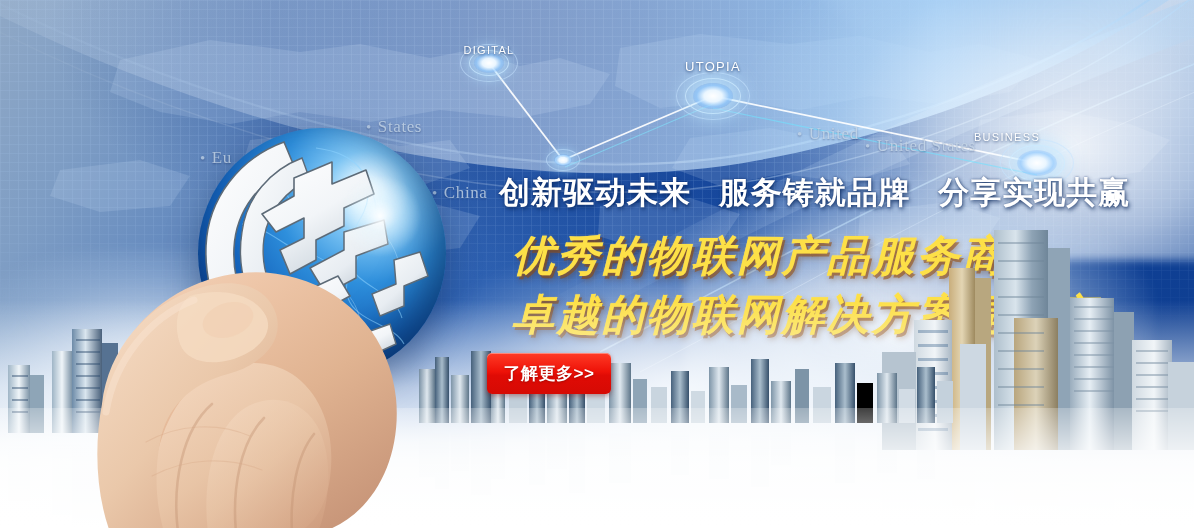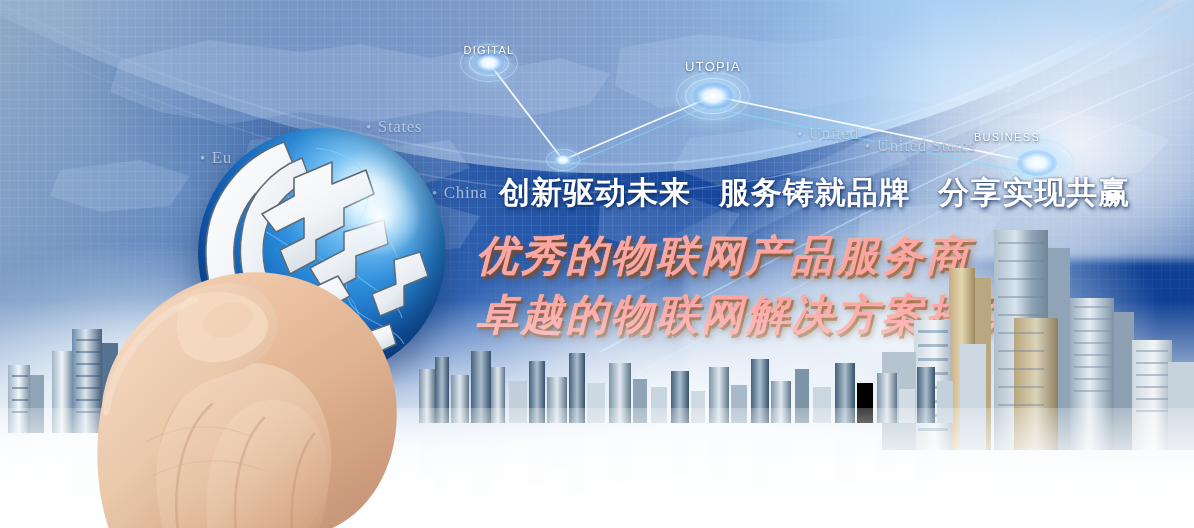--- a/index.html
+++ b/index.html
@@ -133,22 +133,23 @@
   .headline { position:absolute; left:479px; top:172px; white-space:nowrap;
     font-size:31px; font-weight:bold; color:#ffffff; letter-spacing:1px;
     text-shadow:1px 2px 4px rgba(4,32,84,.80), 0 0 2px rgba(10,40,100,.6);
     font-family:"Liberation Sans", sans-serif;padding-left:20px; }
   .headline .seg { margin-right:18px; }
   .headline .seg:last-child { margin-right:0; }
 
   .gold { position:absolute; white-space:nowrap;
     font-family:Liberation Serif, serif;
     font-weight:bold; font-style:italic; letter-spacing:3px;
-    color:#fca5a5;
+    color:#fde047;
     text-shadow:2px 3px 0 rgba(150,72,6,.55), 3px 4px 6px rgba(110,52,4,.45), 0 0 1px rgba(255,236,140,.9);
+    margin-left:36px;
   }
   .gold-1 { left:476px; top:228px; font-size:42px; }
   .gold-2 { left:476px; top:287px; font-size:42px; }
 
   .cta { position:absolute; left:487px; top:353px; width:124px; height:41px;
     border-radius:5px; border:none; cursor:pointer;
     background:linear-gradient(to bottom,#ff3b26 0%, #ee1208 45%, #e00b05 55%, #d60a04 100%);
     box-shadow:0 2px 5px rgba(120,10,4,.40), inset 0 1px 0 rgba(255,175,165,.65);
     color:#ffffff; font-size:17px; font-weight:bold; letter-spacing:.5px;
     font-family:"Liberation Sans", sans-serif;
@@ -602,14 +603,15 @@
       </g>
       <g stroke="#d7a887" stroke-width="1.2" fill="none" opacity="0.35" stroke-linecap="round">
         <path d="M86 330 C 118 312, 158 310, 190 324"></path>
         <path d="M92 364 C 126 346, 168 344, 202 358"></path>
       </g>
 
       <path d="M46 300 C 54 250, 88 206, 134 188" stroke="#fbe8d6" stroke-width="7" fill="none" opacity="0.42" stroke-linecap="round"></path>
     </svg>
   </div>
 
+  <button class="cta">了解更多&gt;&gt;</button>
 
 </div>
 
 </body></html>

